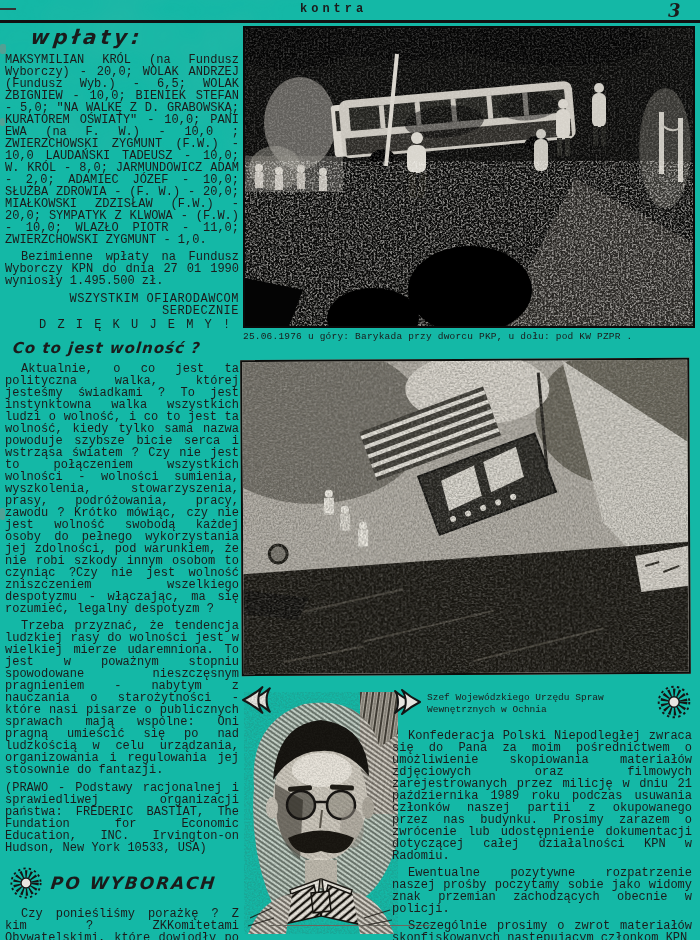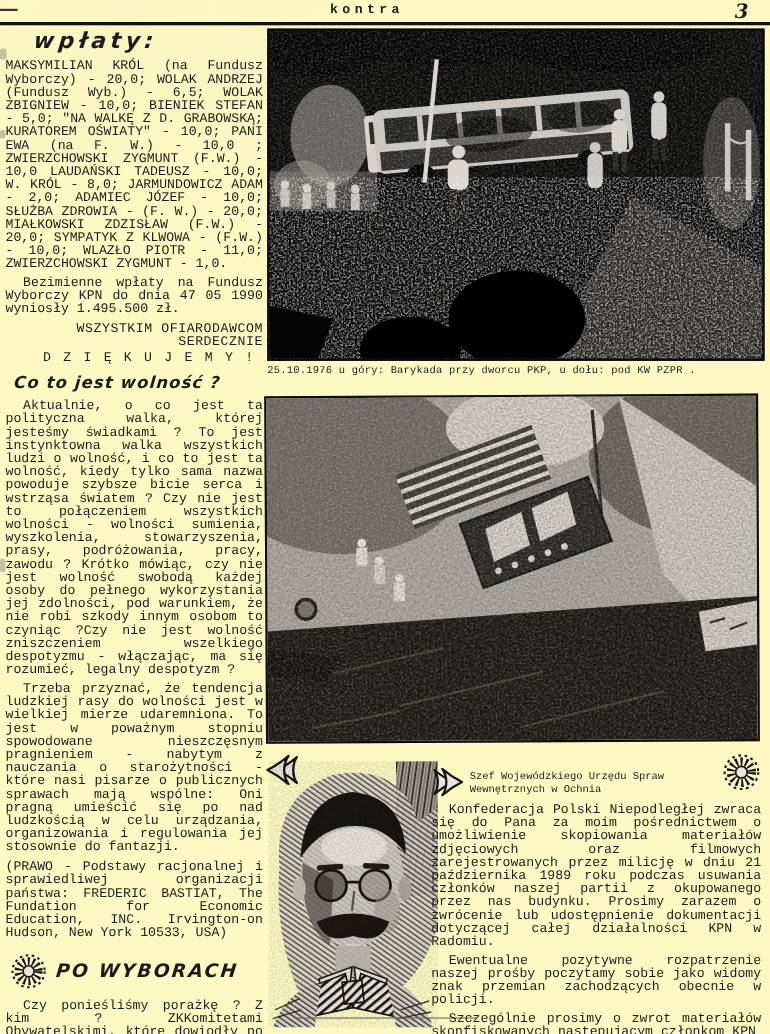--- a/index.html
+++ b/index.html
@@ -1,16 +1,16 @@
 <!DOCTYPE html>
 <html><head>
 <meta charset="utf-8">
 <style>
   html,body{margin:0;padding:0;background:#b9b6b0;}
-  .page{position:relative;width:700px;height:940px;background:#fef9c3;overflow:hidden;
+  .page{position:relative;width:700px;height:940px;background:#14b8a6;overflow:hidden;
         font-family:"Liberation Mono", monospace;color:#1b1b1b;}
   .noise{position:absolute;inset:0;pointer-events:none;opacity:.5;}
   
   .mast-title{position:absolute;top:2px;left:300px;font-weight:bold;font-size:12px;letter-spacing:4px;}
   .page-num{position:absolute;top:0px;left:668px;font-family:"DejaVu Serif",serif;font-style:italic;font-weight:bold;font-size:18px;}
   .rule{position:absolute;top:20px;left:0;width:700px;height:3px;background:#111;}
   .rule2{position:absolute;top:8px;left:0;width:16px;height:2px;background:#333;}
   
   .col-left{position:absolute;top:25px;left:5px;width:234px;}
   .mono{font-size:12px;line-height:12px;text-align:justify;margin:0 0 5px 0;white-space:normal;}
@@ -26,21 +26,21 @@
   
   .photo1{position:absolute;top:26px;left:243px;width:452px;height:302px;border:2px solid #0a0a0a;box-sizing:border-box;background:#0b0b0a;}
   .caption{position:absolute;top:331px;left:243px;width:452px;font-size:9.5px;letter-spacing:.2px;margin:0;}
   .photo2{position:absolute;top:359px;left:241px;width:449px;height:316px;border:2px solid #0d0d0b;box-sizing:border-box;background:#aeaaa2;transform:rotate(-.3deg);}
   .photo1 svg,.photo2 svg,.portrait svg{display:block;width:100%;height:100%;}
   
   .portrait{position:absolute;top:692px;left:244px;width:154px;height:242px;}
   .arrow-left{position:absolute;top:686px;left:241px;width:32px;height:28px;}
   .portrait-line{position:absolute;top:925px;left:268px;width:165px;height:1px;background:#6b675f;}
   .letter{position:absolute;top:680px;left:392px;width:304px;}
-  .letter-head{display:flex;align-items:flex-end;gap:5px;margin-bottom:6px;}
+  .letter-head{display:flex;align-items:center;gap:5px;margin-bottom:6px;}
   .letter-head .hl{font-size:9.5px;line-height:12px;flex:1 1 auto;padding-top:3px;}
   .letter p{width:300px;}
   .letter-names{margin-top:6px;}
   .letter-sig{margin:3px 0 0 58px;text-align:left;}
   .smudge{position:absolute;background:#8d8a84;opacity:.5;border-radius:2px;}
 </style>
 </head>
 <body>
 
 <svg width="0" height="0" style="position:absolute" aria-hidden="true">
@@ -82,21 +82,21 @@
   <span class="page-num">3</span>
   <div class="rule"></div>
   <div class="rule2"></div>
   <div class="smudge" style="top:44px;left:0;width:6px;height:10px"></div>
   <div class="smudge" style="top:118px;left:0;width:5px;height:8px"></div>
   <div class="smudge" style="top:508px;left:0;width:5px;height:12px"></div>
 
   <div class="col-left">
     <h2 class="brush wplaty">wpłaty:</h2>
     <p class="mono">MAKSYMILIAN KRÓL (na Fundusz Wyborczy) - 20,0; WOLAK ANDRZEJ (Fundusz Wyb.) - 6,5; WOLAK ZBIGNIEW - 10,0; BIENIEK STEFAN - 5,0; "NA WALKĘ Z D. GRABOWSKĄ; KURATOREM OŚWIATY" - 10,0; PANI EWA (na F. W.) - 10,0 ; ZWIERZCHOWSKI ZYGMUNT (F.W.) - 10,0 LAUDAŃSKI TADEUSZ - 10,0; W. KRÓL - 8,0; JARMUNDOWICZ ADAM - 2,0; ADAMIEC JÓZEF - 10,0; SŁUŻBA ZDROWIA - (F. W.) - 20,0; MIAŁKOWSKI ZDZISŁAW (F.W.) - 20,0; SYMPATYK Z KLWOWA - (F.W.) - 10,0; WLAZŁO PIOTR - 11,0; ZWIERZCHOWSKI ZYGMUNT - 1,0.</p>
-    <p class="mono indent">Bezimienne wpłaty na Fundusz Wyborczy KPN do dnia 47 05 1990 wyniosły 1.495.500 zł.</p>
+    <p class="mono indent">Bezimienne wpłaty na Fundusz Wyborczy KPN do dnia 27 01 1990 wyniosły 1.495.500 zł.</p>
     <p class="mono thanks1">WSZYSTKIM OFIARODAWCOM SERDECZNIE</p>
     <p class="mono thanks2">D Z I Ę K U J E M Y !</p>
     <h2 class="brush freedom-h">Co to jest wolność ?</h2>
     <p class="mono indent">Aktualnie, o co jest ta polityczna walka, której jesteśmy świadkami ? To jest instynktowna walka wszystkich ludzi o wolność, i co to jest ta wolność, kiedy tylko sama nazwa powoduje szybsze bicie serca i wstrząsa światem ? Czy nie jest to połączeniem wszystkich wolności - wolności sumienia, wyszkolenia, stowarzyszenia, prasy, podróżowania, pracy, zawodu ? Krótko mówiąc, czy nie jest wolność swobodą każdej osoby do pełnego wykorzystania jej zdolności, pod warunkiem, że nie robi szkody innym osobom to czyniąc ?Czy nie jest wolność zniszczeniem wszelkiego despotyzmu - włączając, ma się rozumieć, legalny despotyzm ?</p>
     <p class="mono indent">Trzeba przyznać, że tendencja ludzkiej rasy do wolności jest w wielkiej mierze udaremniona. To jest w poważnym stopniu spowodowane nieszczęsnym pragnieniem - nabytym z nauczania o starożytności - które nasi pisarze o publicznych sprawach mają wspólne: Oni pragną umieścić się po nad ludzkością w celu urządzania, organizowania i regulowania jej stosownie do fantazji.</p>
     <p class="mono credit">(PRAWO - Podstawy racjonalnej i sprawiedliwej organizacji państwa: FREDERIC BASTIAT, The Fundation for Economic Education, INC. Irvington-on Hudson, New York 10533, USA)</p>
     <div class="elections-head">
       <svg width="42" height="42" viewBox="0 0 46 46">
         <circle cx="23" cy="23" r="16" fill="none" stroke="#141414" stroke-width="2" stroke-dasharray="2.5 3.5"></circle>
         <circle cx="23" cy="23" r="10" fill="none" stroke="#141414" stroke-width="8" stroke-dasharray="2 2.6"></circle>
@@ -170,21 +170,21 @@
         <rect x="433" y="90" width="5" height="64" fill="#c9c6be"></rect>
       <path d="M416,96 Q426,106 435,100" stroke="#bfbcb4" stroke-width="2" fill="none"></path>
       <polygon points="330,150 448,215 448,298 255,298" fill="#35332f" opacity="0.75"></polygon>
       <rect y="148" width="448" height="150" filter="url(#gw)" opacity="0.45"></rect>
       <rect width="448" height="298" filter="url(#gw)" opacity="0.2"></rect>
       <ellipse cx="225" cy="262" rx="62" ry="44" fill="#000"></ellipse>
       <ellipse cx="128" cy="290" rx="46" ry="30" fill="#000"></ellipse>
       <polygon points="0,250 58,262 44,298 0,298" fill="#040404"></polygon>
     </svg>
   </div>
-  <p class="caption">25.10.1976 u góry: Barykada przy dworcu PKP, u dołu: pod KW PZPR .</p>
+  <p class="caption">25.06.1976 u góry: Barykada przy dworcu PKP, u dołu: pod KW PZPR .</p>
 
   <div class="photo2">
     <svg viewBox="0 0 445 312" preserveAspectRatio="none">
       <rect width="445" height="312" fill="#aeaaa2"></rect>
       <ellipse cx="70" cy="62" rx="115" ry="80" fill="#716e66"></ellipse>
       <ellipse cx="388" cy="55" rx="95" ry="72" fill="#676459"></ellipse>
       <ellipse cx="235" cy="28" rx="72" ry="36" fill="#d9d5cd"></ellipse>
       <polygon points="320,0 445,82 445,252 360,162" fill="#cfccc4"></polygon>
       <line x1="296" y1="12" x2="304" y2="106" stroke="#23211d" stroke-width="3"></line>
       <g transform="rotate(-20 220 115)">

